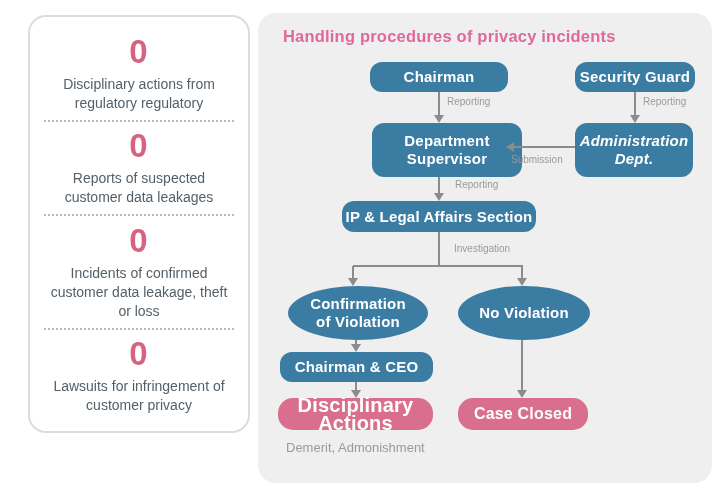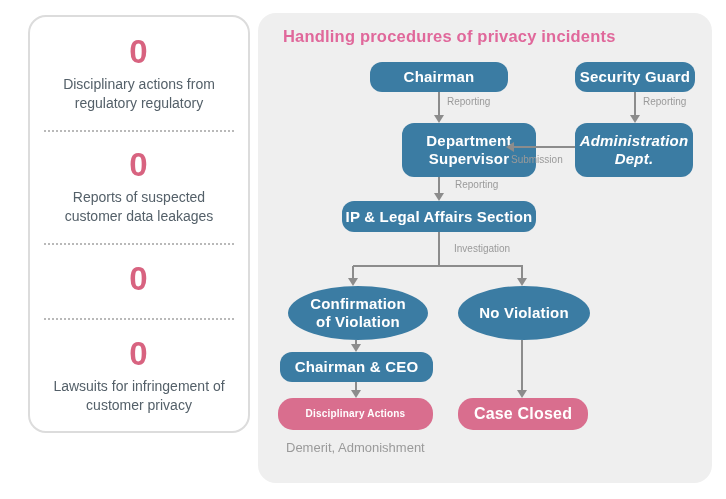--- a/index.html
+++ b/index.html
@@ -47,27 +47,27 @@
   .node{
     position:absolute;display:flex;align-items:center;justify-content:center;
     text-align:center;color:#ffffff;font-size:15px;font-weight:bold;
     letter-spacing:.2px;line-height:18px;box-sizing:border-box;
   }
   .node.blue{background:var(--blue);border-radius:12px;}
   .node.pink{background:var(--pinkbox);border-radius:15px;}
   .node.ellipse{background:var(--blue);border-radius:50%;}
   .n-employee{left:112px;top:49px;width:138px;height:30px;}
   .n-security{left:317px;top:49px;width:120px;height:30px;}
-  .n-dept{left:114px;top:110px;width:134px;height:54px;margin-left:30px;}
+  .n-dept{left:114px;top:110px;width:150px;height:54px;}
   .n-admin{left:317px;top:110px;width:118px;height:54px;padding:0 4px;font-style:italic;}
   .n-ip{left:84px;top:188px;width:194px;height:31px;}
   .n-conf{left:30px;top:273px;width:140px;height:54px;padding:0 14px;}
   .n-noviol{left:200px;top:273px;width:132px;height:54px;}
   .n-chair{left:22px;top:339px;width:153px;height:30px;}
-  .n-disc{left:20px;top:385px;width:155px;height:32px;font-size:10px;}
+  .n-disc{left:20px;top:385px;width:155px;height:32px;font-size:20px;}
   .n-case{left:200px;top:385px;width:130px;height:32px;font-size:16px;}
   .flow-note{
     position:absolute;left:28px;top:427px;font-size:13px;color:var(--gray-label);
   }
   .edge-label{
     position:absolute;font-size:10px;color:var(--gray-label);white-space:nowrap;
   }
   .l-rep1{left:189px;top:83px;}
   .l-rep2{left:385px;top:83px;}
   .l-sub{left:253px;top:141px;}
@@ -111,20 +111,21 @@
       <div class="stat-label">Disciplinary actions from regulatory regulatory</div>
     </div>
     <div class="stat-divider"></div>
     <div class="stat">
       <div class="stat-value">0</div>
       <div class="stat-label">Reports of suspected customer data leakages</div>
     </div>
     <div class="stat-divider"></div>
     <div class="stat">
       <div class="stat-value">0</div>
+      <div class="stat-label">Incidents of confirmed customer data leakage, theft or loss</div>
     </div>
     <div class="stat-divider"></div>
     <div class="stat">
       <div class="stat-value">0</div>
       <div class="stat-label">Lawsuits for infringement of customer privacy</div>
     </div>
   </div>
 
   <div class="flow-panel">
     <div class="flow-title">Handling procedures of privacy incidents</div>

